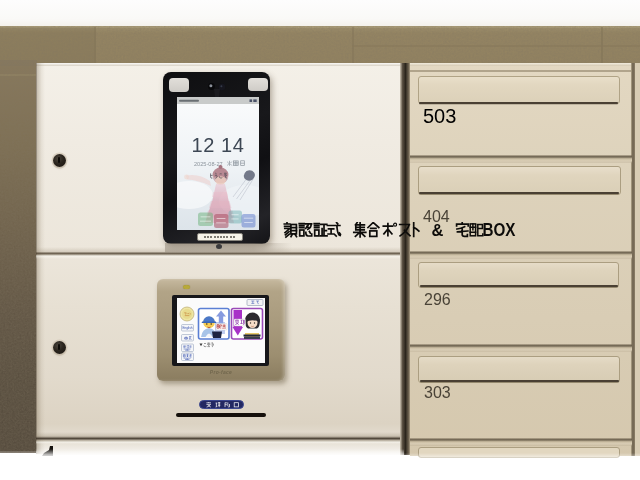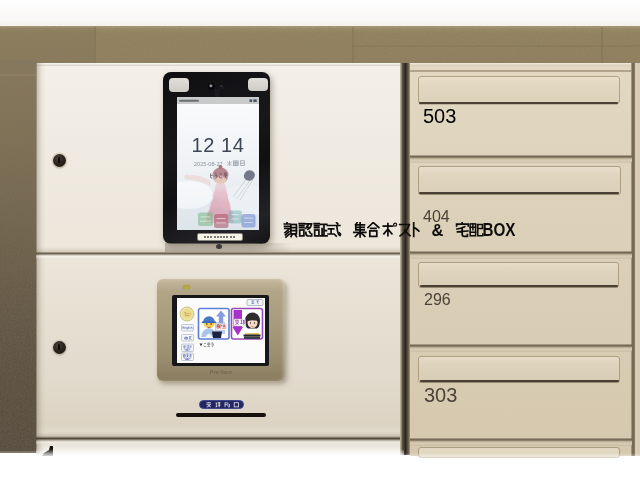--- a/index.html
+++ b/index.html
@@ -315,21 +315,21 @@
 <div class="abs" style="left:418px;top:262px;width:201px;height:26px;border-radius:3px;border:1px solid #ab9e81;box-sizing:border-box;background:linear-gradient(180deg,#e6dcc8 0%,#dfd4bd 30%,#d8cdb5 100%);"></div>
 <div class="abs" style="left:419.5px;top:285.2px;width:198px;height:1.9px;background:#4a4033;border-radius:1px;box-shadow:0 .6px .5px rgba(90,80,62,.5);"></div>
 
 <div class="abs" style="left:424px;top:291.9px;width:60px;font-size:16px;color:#4a4337;letter-spacing:0;line-height:1;">296</div>
 
 <div class="abs" style="left:410px;top:343.5px;width:222px;height:8px;background:linear-gradient(180deg,rgba(120,106,84,.3) 0%,#695e4b 22%,#ccbfa4 48%,#d8ccb4 72%,rgba(150,135,110,.2) 100%);"></div>
 
 <div class="abs" style="left:418px;top:355.5px;width:202px;height:27px;border-radius:3px;border:1px solid #ab9e81;box-sizing:border-box;background:linear-gradient(180deg,#e5dbc7 0%,#ded3bc 30%,#d7ccb4 100%);"></div>
 <div class="abs" style="left:419.5px;top:379.8px;width:199px;height:1.9px;background:#4a4033;border-radius:1px;box-shadow:0 .6px .5px rgba(90,80,62,.5);"></div>
 
-<div class="abs" style="left:424px;top:384.9px;width:60px;font-size:20px;color:#4a4337;letter-spacing:0;line-height:1;">303</div>
+<div class="abs" style="left:424px;top:384.9px;width:60px;font-size:16px;color:#4a4337;letter-spacing:0;line-height:1;">303</div>
 
 <div class="abs" style="left:410px;top:437.5px;width:222px;height:8px;background:linear-gradient(180deg,rgba(120,106,84,.3) 0%,#695e4b 22%,#ccbfa4 48%,#d8ccb4 72%,rgba(150,135,110,.2) 100%);"></div>
 
 <div class="abs" style="left:418px;top:446.5px;width:202px;height:11px;border-radius:3px;border:1px solid #ab9e81;box-sizing:border-box;background:#e2d7c0;"></div>
 
 <div class="abs" style="left:36px;top:449px;width:368px;height:10px;background:linear-gradient(180deg,rgba(255,255,255,0) 0%,rgba(255,255,255,.7) 55%,#ffffff 90%);"></div>
 <div class="abs" style="left:404px;top:453px;width:236px;height:9px;background:linear-gradient(180deg,rgba(255,255,255,0) 0%,rgba(255,255,255,.65) 60%,#ffffff 100%);"></div>
 <div class="abs" style="left:0px;top:451px;width:37px;height:29px;background:linear-gradient(180deg,rgba(255,255,255,.15) 0%,#ffffff 45%);"></div>
 
 <div class="abs" style="left:283px;top:222px;width:236px;height:17px;">

